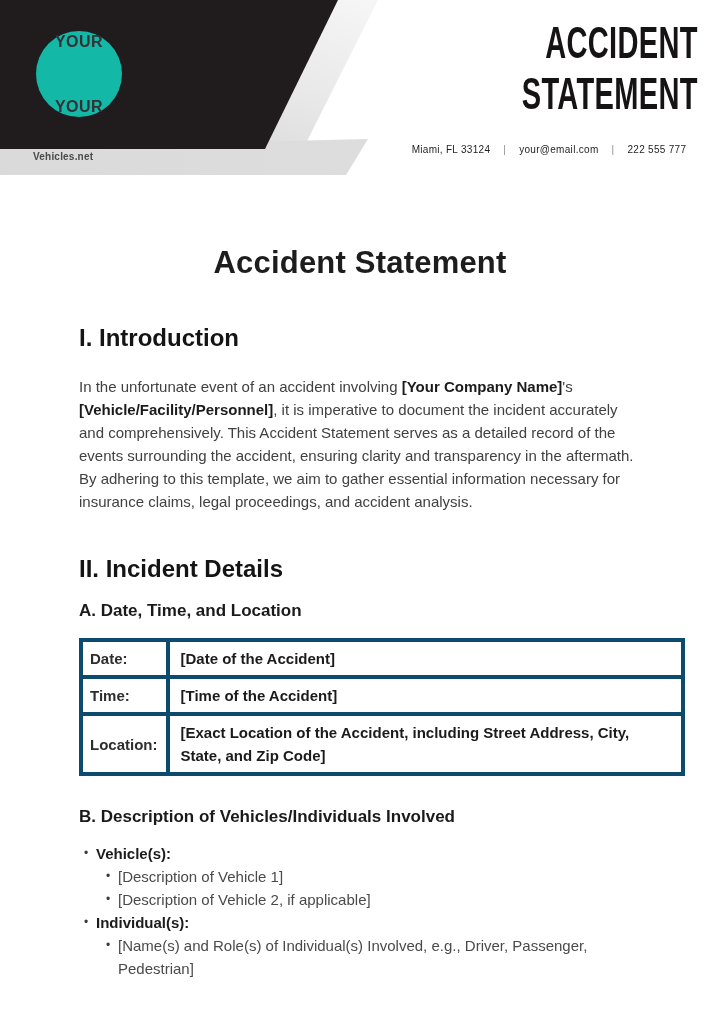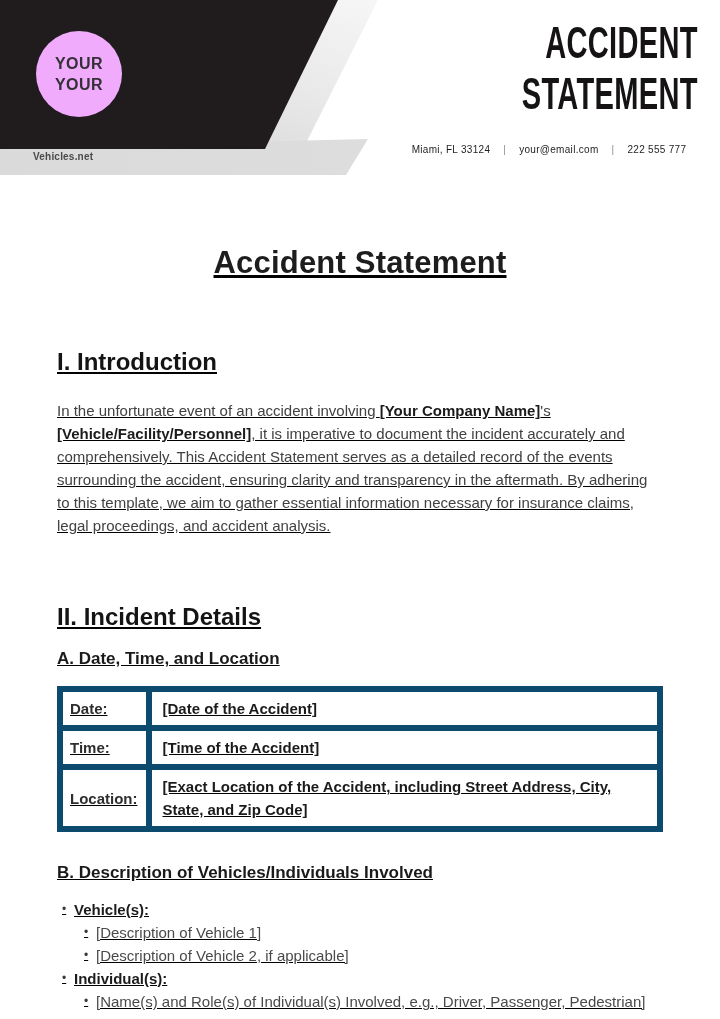--- a/index.html
+++ b/index.html
@@ -40,25 +40,25 @@
     top: 0; left: 0;
     width: 720px; height: 176px;
     clip-path: polygon(0 0, 338px 0, 265px 149px, 0 149px);
     background: #201b1c;
   }
   .logo-circle {
     position: absolute;
     left: 36px; top: 31px;
     width: 86px; height: 86px;
     border-radius: 50%;
-    background: #f0abfc;
+    background: #14b8a6;
     display: flex;
     flex-direction: column;
     align-items: center;
-    justify-content: center;
+    justify-content: space-between;
     z-index: 3;
   }
   .logo-circle .logo-line {
     font-size: 16px;
     font-weight: bold;
     line-height: 21px;
     letter-spacing: 0.5px;
     color: #333136;
   }
   .brand-text {
@@ -96,34 +96,34 @@
     color: #1f1f1f;
     white-space: nowrap;
     z-index: 2;
   }
   .contact-line .sep {
     color: #8f8f8f;
     margin: 0 13px;
   }
 
   
-  .doc-body { padding: 0 57px; text-decoration: underline; }
+  .doc-body { padding: 0 79px; }
 
   .doc-title {
     margin-top: 68px;
     text-align: center;
     font-size: 31px;
     line-height: 38px;
     font-weight: bold;
     color: #1d1d1d;
     letter-spacing: 0.2px;
   }
 
   .section-heading {
-    margin-top: 64px;
+    margin-top: 40px;
     font-size: 24px;
     line-height: 31px;
     font-weight: bold;
     color: #141414;
   }
   .section-heading.second { }
 
   .intro-paragraph {
     margin-top: 22px;
     font-size: 15px;
@@ -140,21 +140,21 @@
     color: #1a1a1a;
   }
   .sub-heading.b-heading { margin-top: 30px; }
 
   table.detail-table {
     margin-top: 16px;
     width: 606px;
     border-collapse: collapse;
   }
   table.detail-table td {
-    border: 6px solid #0c4a6e;
+    border: 4px solid #0c4a6e;
     font-size: 15px;
     line-height: 23px;
     vertical-align: middle;
     padding: 5px 8px 5px 7px;
   }
   table.detail-table td.lbl {
     width: 84px;
     font-weight: bold;
     color: #2e2e2e;
   }

